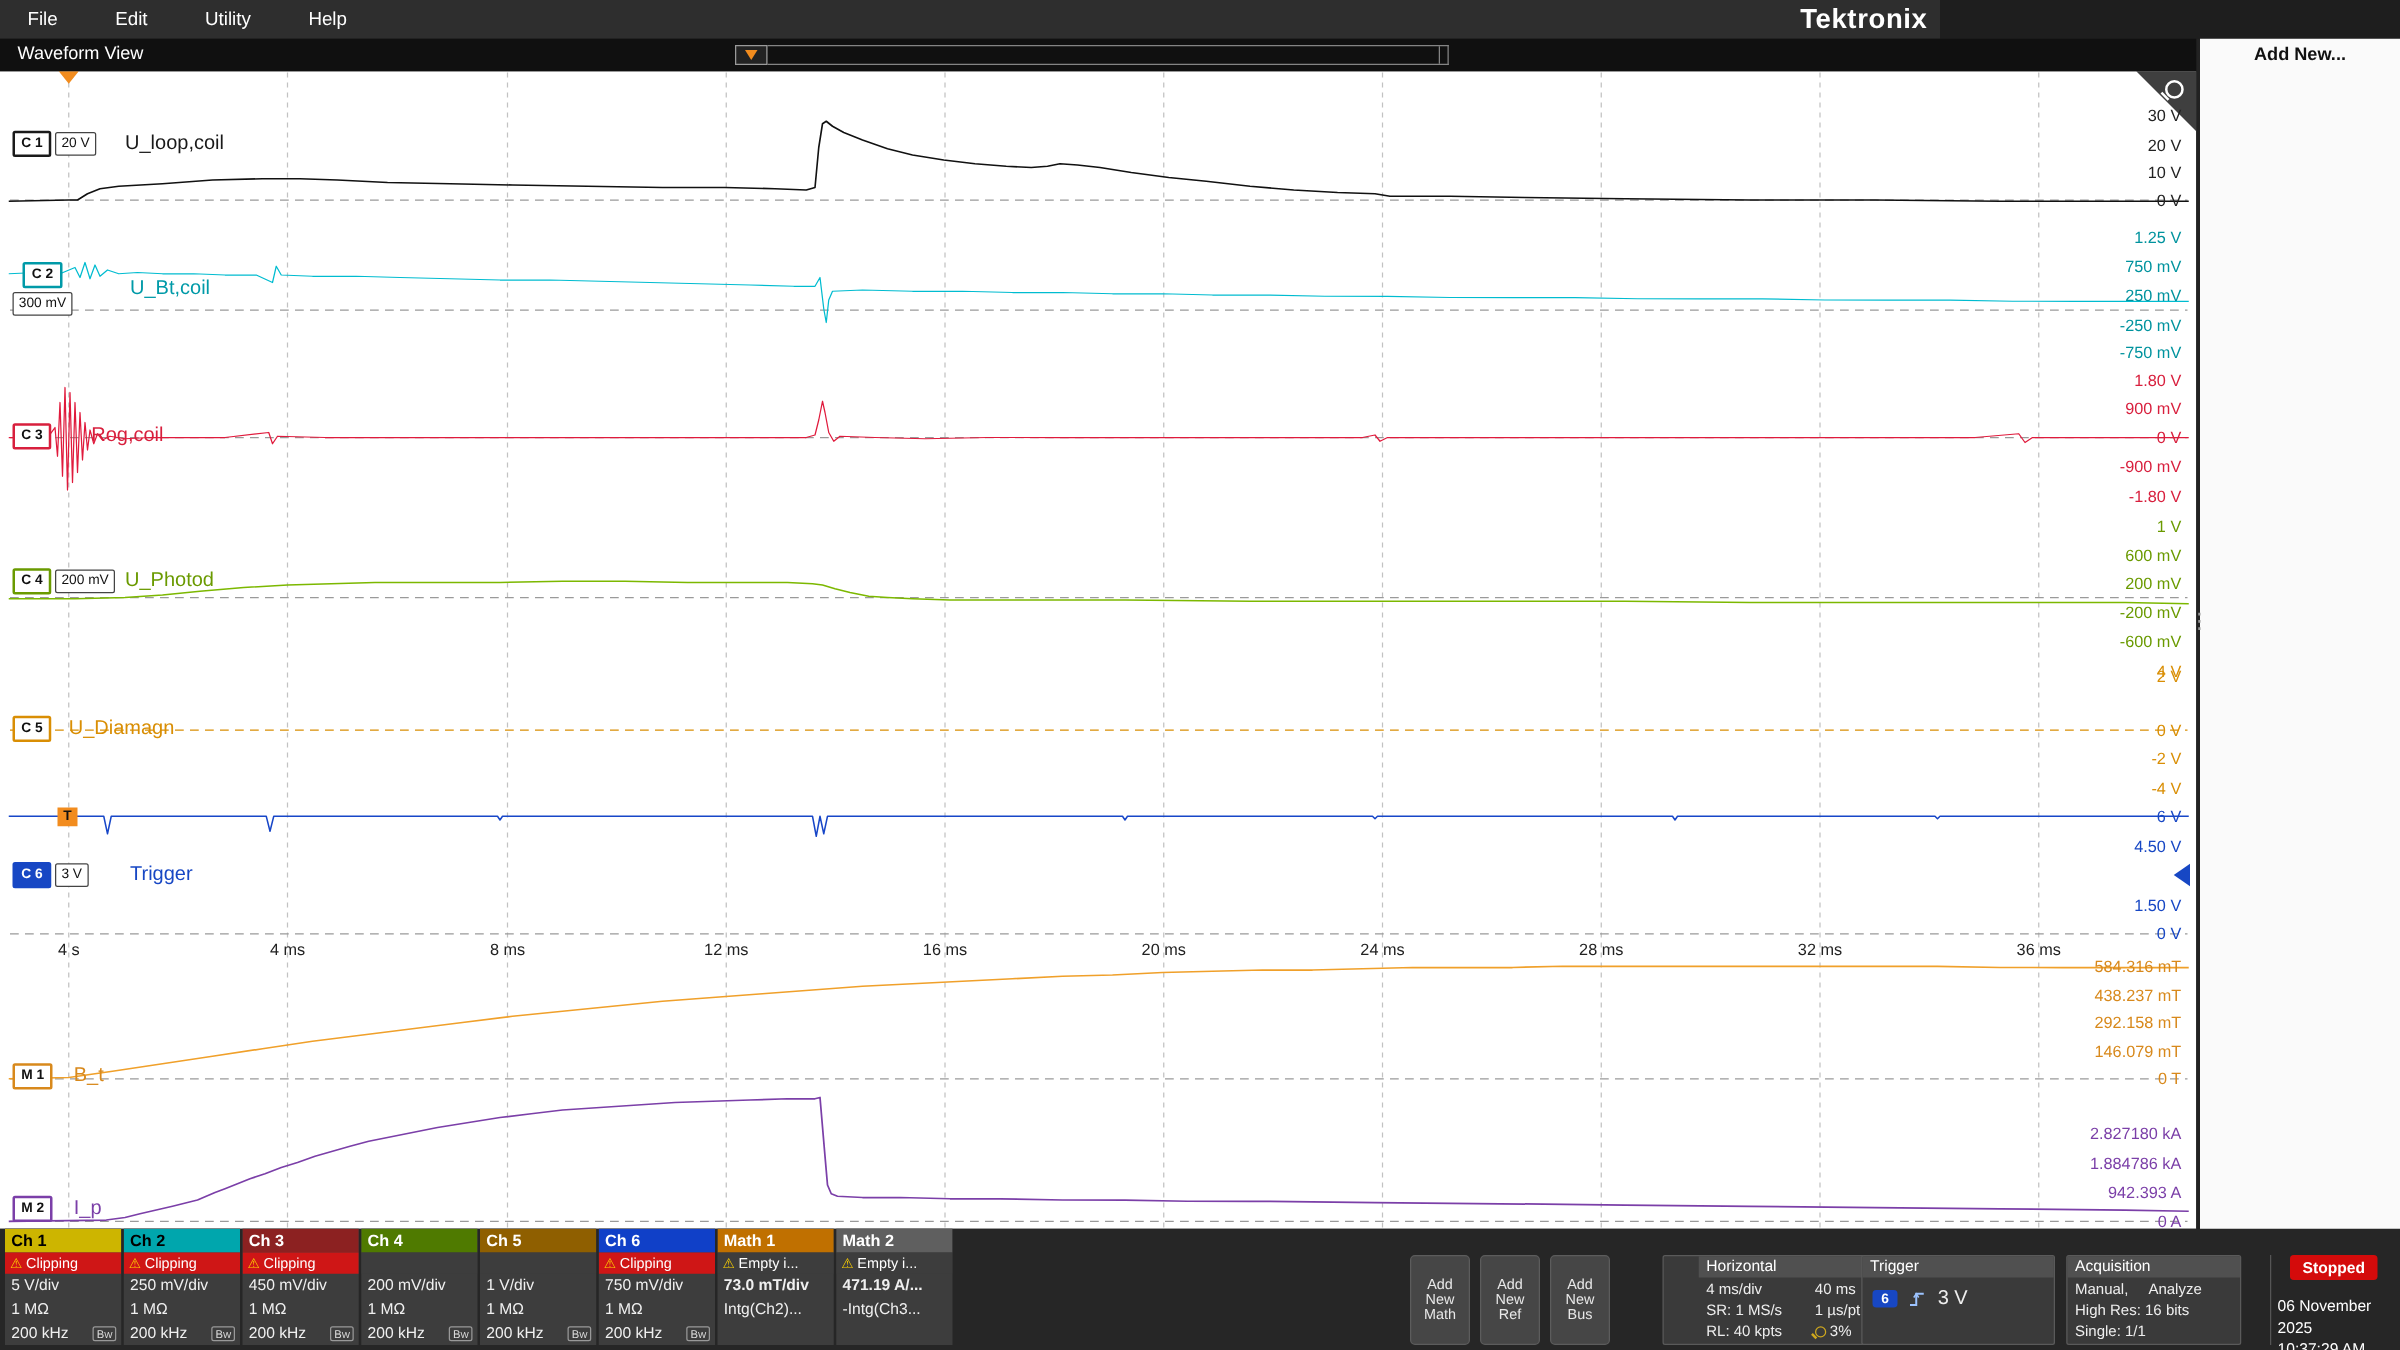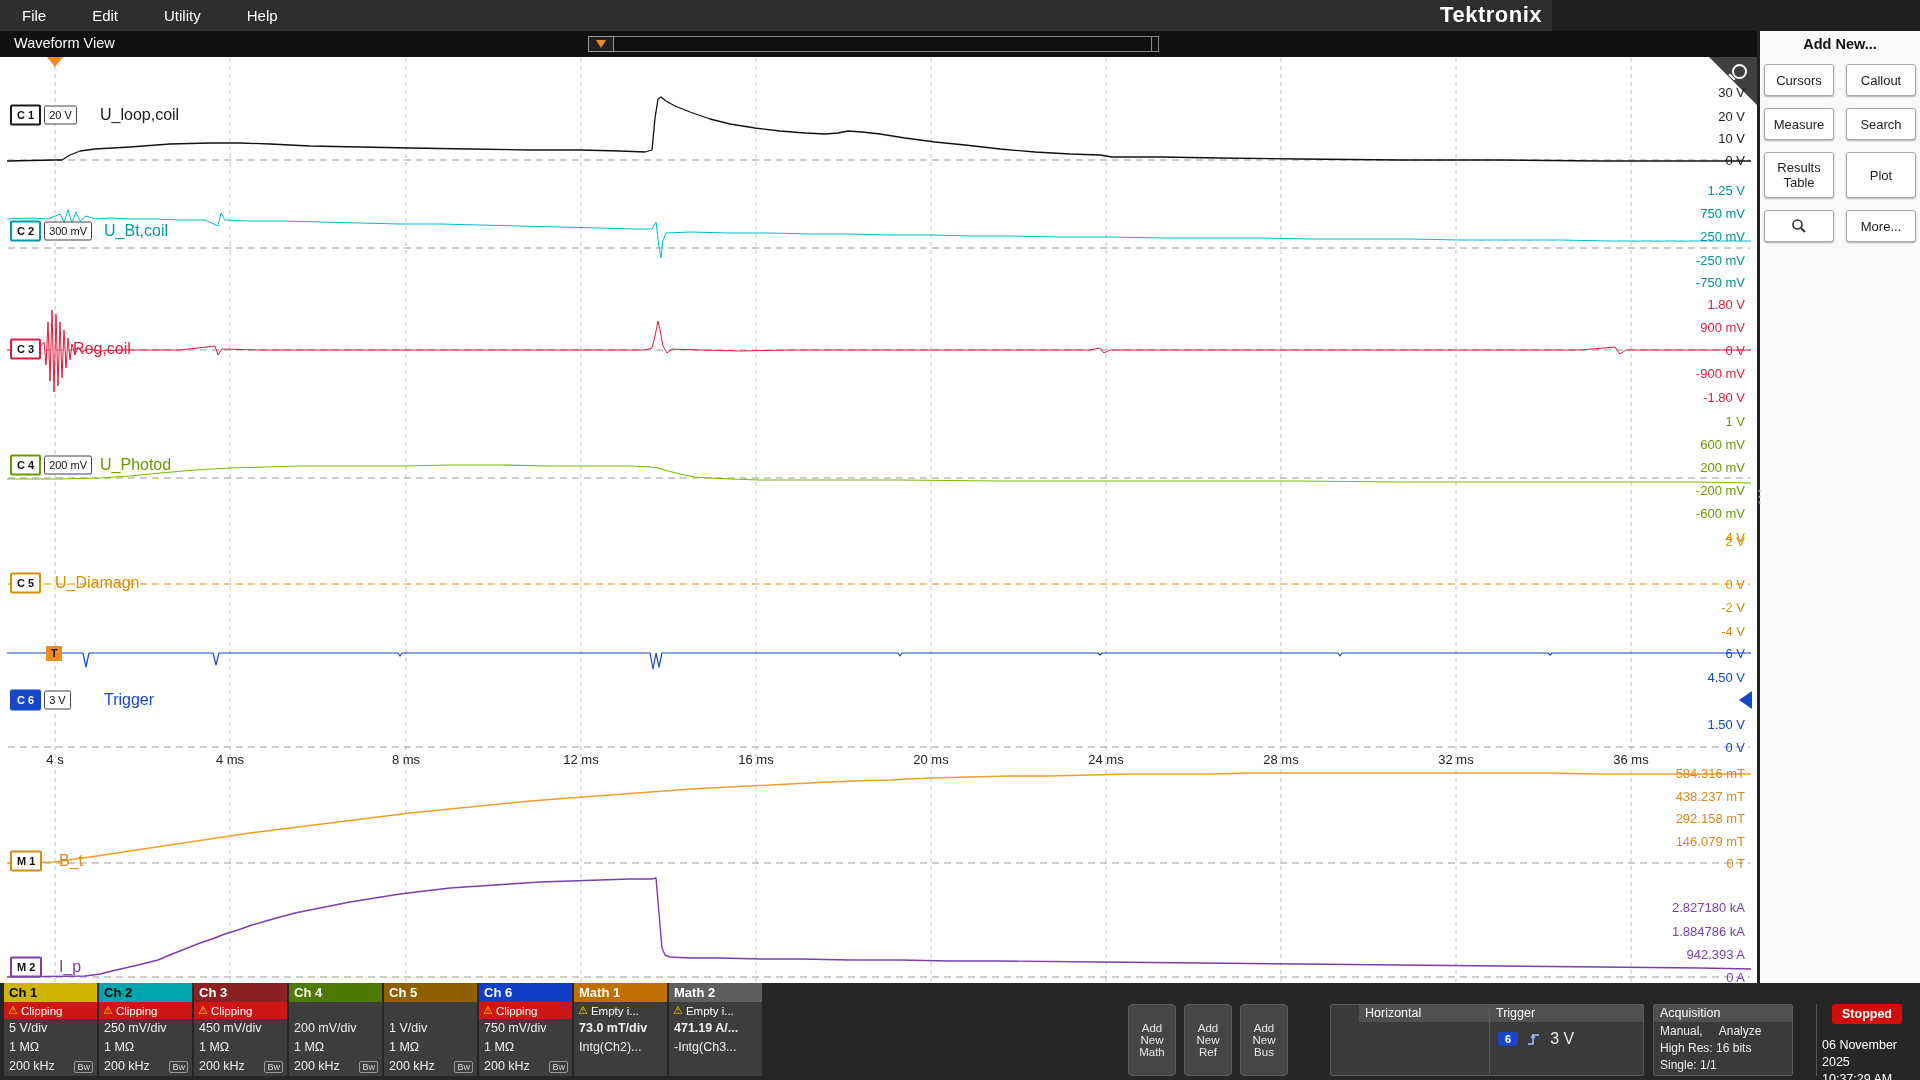--- a/index.html
+++ b/index.html
@@ -173,21 +173,21 @@
     <span class="time-label" style="left: 931px;">20 ms</span>
     <span class="time-label" style="left: 1106px;">24 ms</span>
     <span class="time-label" style="left: 1281px;">28 ms</span>
     <span class="time-label" style="left: 1456px;">32 ms</span>
     <span class="time-label" style="left: 1631px;">36 ms</span>
     <div class="ch-tag" style="top: 58px;">
       <span class="tag-id" style="border-color: rgb(26, 26, 26);">C 1</span>
       <span class="tag-scale">20 V</span>
     </div>
     <span class="ch-name" style="color: rgb(26, 26, 26); left: 100px; top: 58px;">U_loop,coil</span>
-    <div class="ch-tag" style="top: 174px;">
+    <div class="ch-tag" style="top: 174px; flex-direction: column;">
       <span class="tag-id" style="border-color: rgb(0, 154, 168);">C 2</span>
       <span class="tag-scale">300 mV</span>
     </div>
     <span class="ch-name" style="color: rgb(0, 154, 168); left: 104px; top: 174px;">U_Bt,coil</span>
     <div class="ch-tag" style="top: 292px;">
       <span class="tag-id" style="border-color: rgb(216, 31, 61);">C 3</span>
     </div>
     <span class="ch-name" style="color: rgb(216, 31, 61); left: 73px; top: 292px;">Rog,coil</span>
     <div class="ch-tag" style="top: 408px;">
       <span class="tag-id" style="border-color: rgb(106, 154, 0);">C 4</span>
@@ -211,35 +211,20 @@
       <span class="tag-id" style="border-color: rgb(123, 63, 168);">M 2</span>
     </div>
     <span class="ch-name" style="color: rgb(123, 63, 168); left: 59px; top: 910px;">I_p</span>
   </div>
 
 <div id="divider"></div>
 <div id="grip">⋮</div>
 
 <div id="rightpanel">
   <div class="rp-title">Add New...</div>
-  <div class="btn-grid">
-    <div class="pbtn">Cursors</div>
-    <div class="pbtn">Callout</div>
-    <div class="pbtn">Measure</div>
-    <div class="pbtn">Search</div>
-    <div class="pbtn tall">Results Table</div>
-    <div class="pbtn tall">Plot</div>
-    <div class="pbtn">
-      <svg width="16" height="16" viewBox="0 0 16 16">
-        <circle cx="6.5" cy="6.5" r="4.5" fill="none" stroke="#333" stroke-width="1.6"></circle>
-        <line x1="10" y1="10" x2="14" y2="14" stroke="#333" stroke-width="2"></line>
-      </svg>
-    </div>
-    <div class="pbtn">More...</div>
-  </div>
 </div>
 
 <div id="bottombar">
   <div id="badges">
       <div class="badge">
         <div class="badge-header" style="background: rgb(205, 181, 0); color: rgb(0, 0, 0);">Ch 1</div>
         <div class="badge-warn clip">
           <span class="warn-icon">⚠</span>
           <span>Clipping</span>
         </div>
@@ -311,20 +296,28 @@
       </div>
     </div>
   <div id="addbtns">
     <div class="addbtn">Add New Math</div>
     <div class="addbtn">Add New Ref</div>
     <div class="addbtn">Add New Bus</div>
   </div>
 
   <div class="panel" id="horizontal-panel">
     <div class="panel-header">Horizontal</div>
+    <div class="panel-grid">
+      <span class="hz-cell">4 ms/div</span>
+      <span class="hz-cell">40 ms</span>
+      <span class="hz-cell">SR: 1 MS/s</span>
+      <span class="hz-cell">1 µs/pt</span>
+      <span class="hz-cell">RL: 40 kpts</span>
+      <span class="hz-cell"><span class="hz-icon"></span><span>3%</span></span>
+    </div>
   </div>
 
   <div class="panel" id="trigger-panel">
     <div class="panel-header">Trigger</div>
     <div class="trig-row">
       <span class="trig-src">6</span>
       <svg width="16" height="14" viewBox="0 0 16 14">
         <polyline points="2,12 7,12 7,3 13,3" fill="none" stroke="#9cc3ff" stroke-width="1.6"></polyline>
         <polyline points="5,6 7,3 9,6" fill="none" stroke="#9cc3ff" stroke-width="1.2"></polyline>
       </svg>

